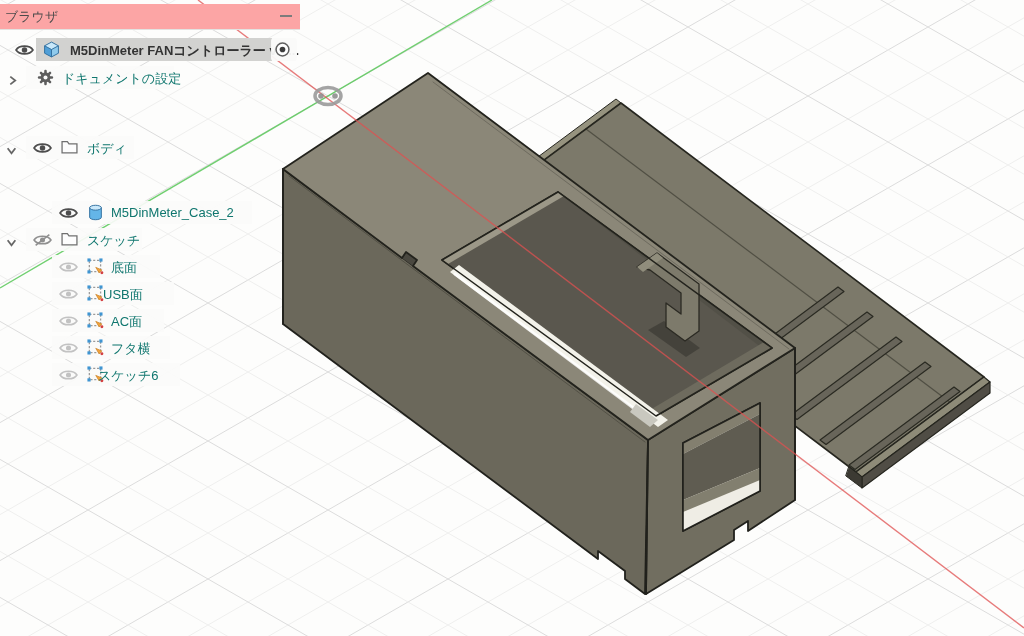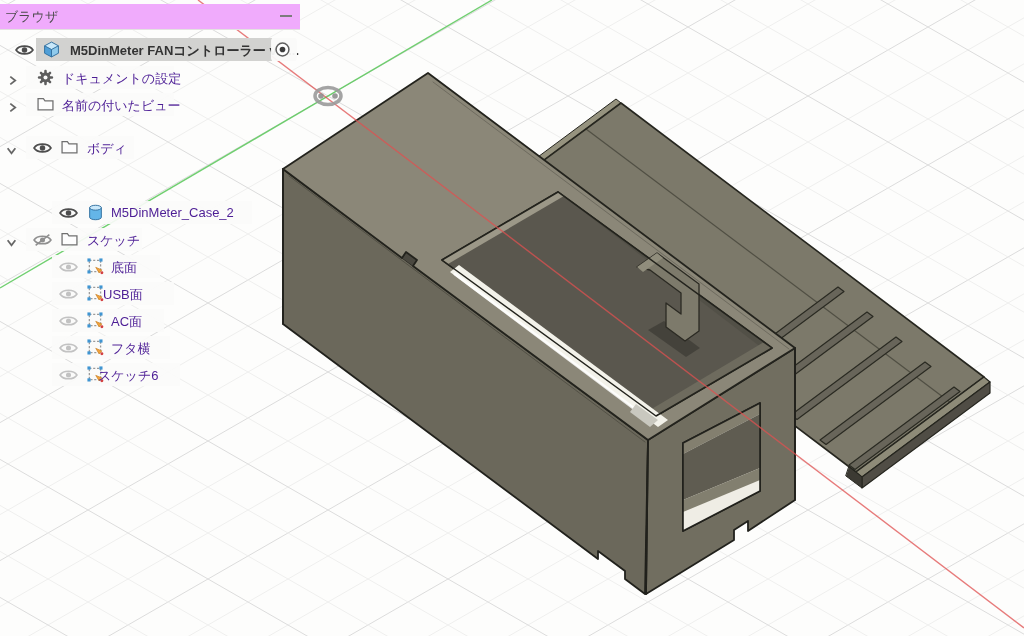--- a/index.html
+++ b/index.html
@@ -1,28 +1,28 @@
 <!DOCTYPE html>
 <html><head>
 <meta charset="utf-8">
 <style>
   html,body{margin:0;padding:0;background:#fff;}
   #app{position:relative;width:1024px;height:636px;overflow:hidden;
        font-family:"Liberation Sans","DejaVu Sans",sans-serif;background:#fdfdfc;}
   #scene{position:absolute;left:0;top:0;}
   
   #panel{position:absolute;left:0;top:0;width:310px;height:400px;pointer-events:none;}
-  .phdr{position:absolute;left:0;top:4px;width:300px;height:25px;background:#f0abfc;
+  .phdr{position:absolute;left:0;top:4px;width:300px;height:25px;background:#fca5a5;
         border-bottom:1px solid #e3e2e0;}
   .phdr .ttl{position:absolute;left:5px;top:4px;font-size:13px;color:#4b4b4b;}
   .phdr .min{position:absolute;right:8px;top:11px;width:12px;height:2px;background:#7c7c7c;}
   .row{position:absolute;left:0;width:300px;height:23px;}
   .rowbg{position:absolute;top:0;height:23px;background:rgba(251,251,250,0.92);}
   .rowbg.sel{background:#d2d2d0;}
-  .rlabel{position:absolute;top:4px;font-size:13px;color:#4c1d95;white-space:nowrap;}
+  .rlabel{position:absolute;top:4px;font-size:13px;color:#0f766e;white-space:nowrap;}
   .rlabel.b{font-weight:bold;color:#333;}
   .ic{position:absolute;top:3px;width:17px;height:17px;}
   .ic svg{display:block;width:100%;height:100%;}
   .chev{position:absolute;top:6px;width:11px;height:11px;}
   .radiobg{position:absolute;left:271px;top:0;width:26px;height:23px;background:rgba(250,250,249,0.95);
            border-radius:3px;}
 </style>
 </head>
 <body>
 <div id="app">
@@ -271,34 +271,20 @@
               <rect x="6.8" y="0.8" width="2.4" height="14.4" rx="1.1" transform="rotate(90 8 8)"></rect>
               <rect x="6.8" y="0.8" width="2.4" height="14.4" rx="1.1" transform="rotate(135 8 8)"></rect>
               <circle cx="8" cy="8" r="4.6"></circle>
             </g>
             <circle cx="8" cy="8" r="1.9" fill="#fafafa"></circle>
           </svg>
     </span>
     <span class="rlabel" style="left:62px">ドキュメントの設定</span>
   </div>
 
-  <div class="row" style="top:93px;pointer-events:auto">
-    <span class="rowbg" style="left:26px;width:148px"></span>
-    <span class="chev" style="left:7px">
-      <svg viewBox="0 0 10 10">
-            <path d="M3 1.5 L7.5 5 L3 8.5" stroke="#666" fill="none" stroke-width="1.6"></path>
-          </svg>
-    </span>
-    <span class="ic" style="left:37px">
-      <svg viewBox="0 0 16 14">
-            <path d="M1 12 L1 1.5 L6 1.5 L7.5 3.5 L15 3.5 L15 12 Z" fill="#fdfdfd" stroke="#707070" stroke-width="1.2"></path>
-          </svg>
-    </span>
-    <span class="rlabel" style="left:62px">名前の付いたビュー</span>
-  </div>
 
 
   <div class="row" style="top:136px;pointer-events:auto">
     <span class="rowbg" style="left:26px;width:108px"></span>
     <span class="chev" style="left:6px">
       <svg viewBox="0 0 10 10">
             <path d="M1.5 3 L5 7.5 L8.5 3" stroke="#666" fill="none" stroke-width="1.6"></path>
           </svg>
     </span>
     <span class="ic" style="left:33px;top:5px;width:19px;height:14px">

